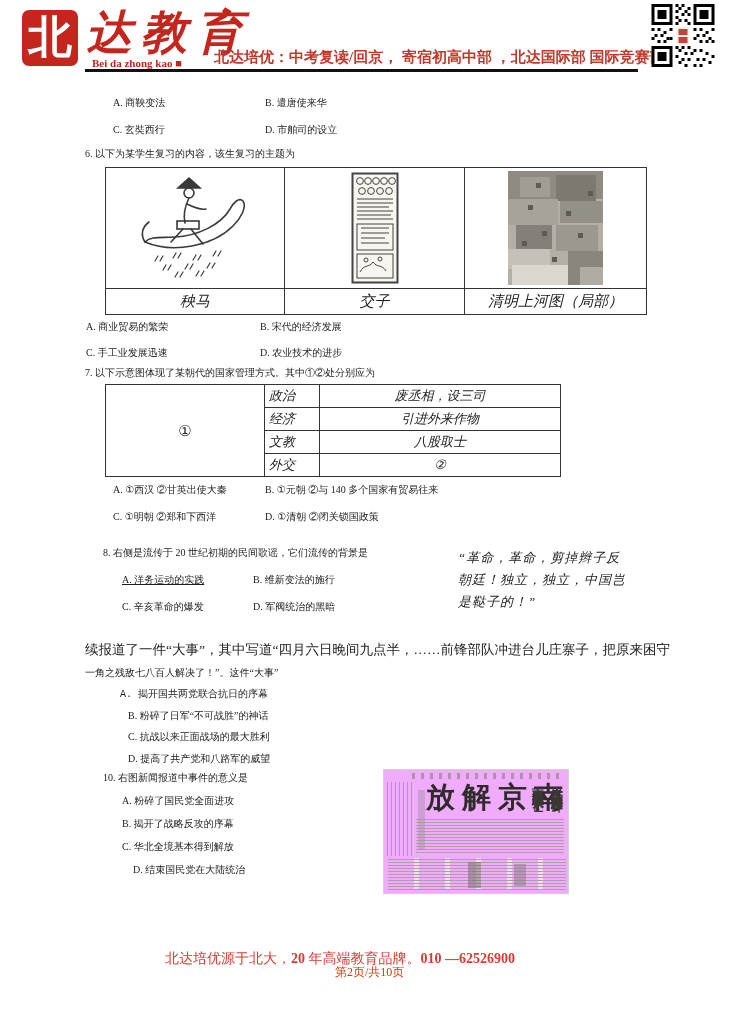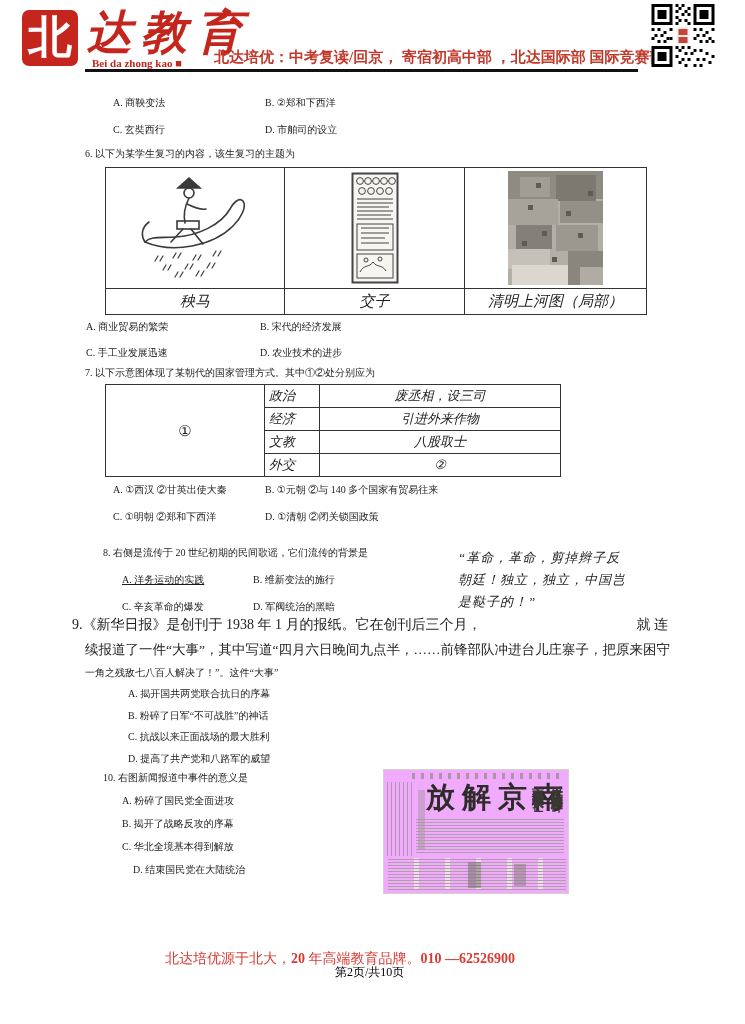--- a/index.html
+++ b/index.html
@@ -64,21 +64,21 @@
     background:repeating-linear-gradient(0deg,#a09c95 0 1px,transparent 1px 3px); opacity:.8; }
   .np-t2 { position:absolute; left:4px; top:88px; width:178px; height:32px;
     background:repeating-linear-gradient(0deg,#a09c95 0 1px,transparent 1px 3px),
                repeating-linear-gradient(90deg,transparent 0 26px,#f0eee9 26px 31px); opacity:.8; }
   .np-b1 { position:absolute; left:84px; top:92px; width:13px; height:26px; background:#6e6a62; opacity:.5; }
   .np-b2 { position:absolute; left:130px; top:94px; width:12px; height:22px; background:#7a766e; opacity:.45; }
   .np-b3 { position:absolute; left:34px; top:20px; width:7px; height:60px; background:#8d8982; opacity:.35; }
   
   .footer-red { position:absolute; left:165px; top:950px; font-size:14px; color:#d93a32; white-space:nowrap; }
   .footer-red b { font-weight:bold; }
-  .page-num { position:absolute; left:335px; top:964px; font-size:12px; color:#000000; }
+  .page-num { position:absolute; left:335px; top:964px; font-size:12px; color:#c2410c; }
   svg { display:block; }
 </style>
 </head>
 <body>
 
 <div class="page">
 
   <div class="logo-seal">
     <span>北</span>
   </div>
@@ -154,21 +154,21 @@
         <rect x="48" y="60" width="3" height="3"></rect>
         <rect x="27" y="57" width="3" height="3"></rect>
       <rect x="33" y="60" width="3" height="3"></rect>
     </g>
     <rect x="25" y="23" width="13" height="17" fill="#f2efe8"></rect>
     <rect x="27" y="25" width="9" height="6" fill="#c5443a"></rect>
     <rect x="27" y="33" width="9" height="6" fill="#c5443a"></rect>
   </svg>
 
   <span class="t" style="left:113px; top:96px;">A. 商鞅变法</span>
-  <span class="t" style="left:265px; top:96px;">B. ②郑和下西洋</span>
+  <span class="t" style="left:265px; top:96px;">B. 遣唐使来华</span>
   <span class="t" style="left:113px; top:123px;">C. 玄奘西行</span>
   <span class="t" style="left:265px; top:123px;">D. 市舶司的设立</span>
 
   <span class="t" style="left:85px; top:147px;">6. 以下为某学生复习的内容，该生复习的主题为</span>
 
   <table class="q6-table">
     <tbody>
         <tr>
       <td class="q6-img-cell" style="width:178px;">
         <svg width="125" height="105" viewBox="0 0 125 105" style="margin:0 auto;">
@@ -299,28 +299,24 @@
   <span class="t" style="left:103px; top:546px;">8. 右侧是流传于 20 世纪初期的民间歌谣，它们流传的背景是</span>
   <span class="t" style="left:122px; top:573px;text-decoration:underline;">A. 洋务运动的实践</span>
   <span class="t" style="left:253px; top:573px;">B. 维新变法的施行</span>
   <span class="t" style="left:122px; top:600px;">C. 辛亥革命的爆发</span>
   <span class="t" style="left:253px; top:600px;">D. 军阀统治的黑暗</span>
 
   <span class="quote-line" style="top:549px;">“革命，革命，剪掉辫子反</span>
   <span class="quote-line" style="top:571px;">朝廷！独立，独立，中国岂</span>
   <span class="quote-line" style="top:593px;">是鞑子的！”</span>
 
-  <div class="q9-line1">
-    <span>9.《新华日报》是创刊于 1938 年 1 月的报纸。它在创刊后三个月，</span>
-    <span>就 连</span>
-  </div>
   <span class="t fit" style="left:85px; top:641px;">续报道了一件“大事”，其中写道“四月六日晚间九点半，……前锋部队冲进台儿庄寨子，把原来困守</span>
   <span class="t" style="left:85px; top:666px;">一角之残敌七八百人解决了！”。这件“大事”</span>
 
-  <span class="t" style="left:128px; top:687px;">A. 揭开国共两党联合抗日的序幕</span>
+  <span class="t" style="left:120px; top:687px;font-family:Liberation Mono, monospace;">A. 揭开国共两党联合抗日的序幕</span>
   <span class="t" style="left:128px; top:709px;">B. 粉碎了日军“不可战胜”的神话</span>
   <span class="t" style="left:128px; top:730px;">C. 抗战以来正面战场的最大胜利</span>
   <span class="t" style="left:128px; top:752px;">D. 提高了共产党和八路军的威望</span>
 
   <span class="t" style="left:103px; top:771px;">10. 右图新闻报道中事件的意义是</span>
   <span class="t" style="left:122px; top:794px;">A. 粉碎了国民党全面进攻</span>
   <span class="t" style="left:122px; top:817px;">B. 揭开了战略反攻的序幕</span>
   <span class="t" style="left:122px; top:840px;">C. 华北全境基本得到解放</span>
   <span class="t" style="left:122px; top:863px;margin-left:11px;">D. 结束国民党在大陆统治</span>
 

